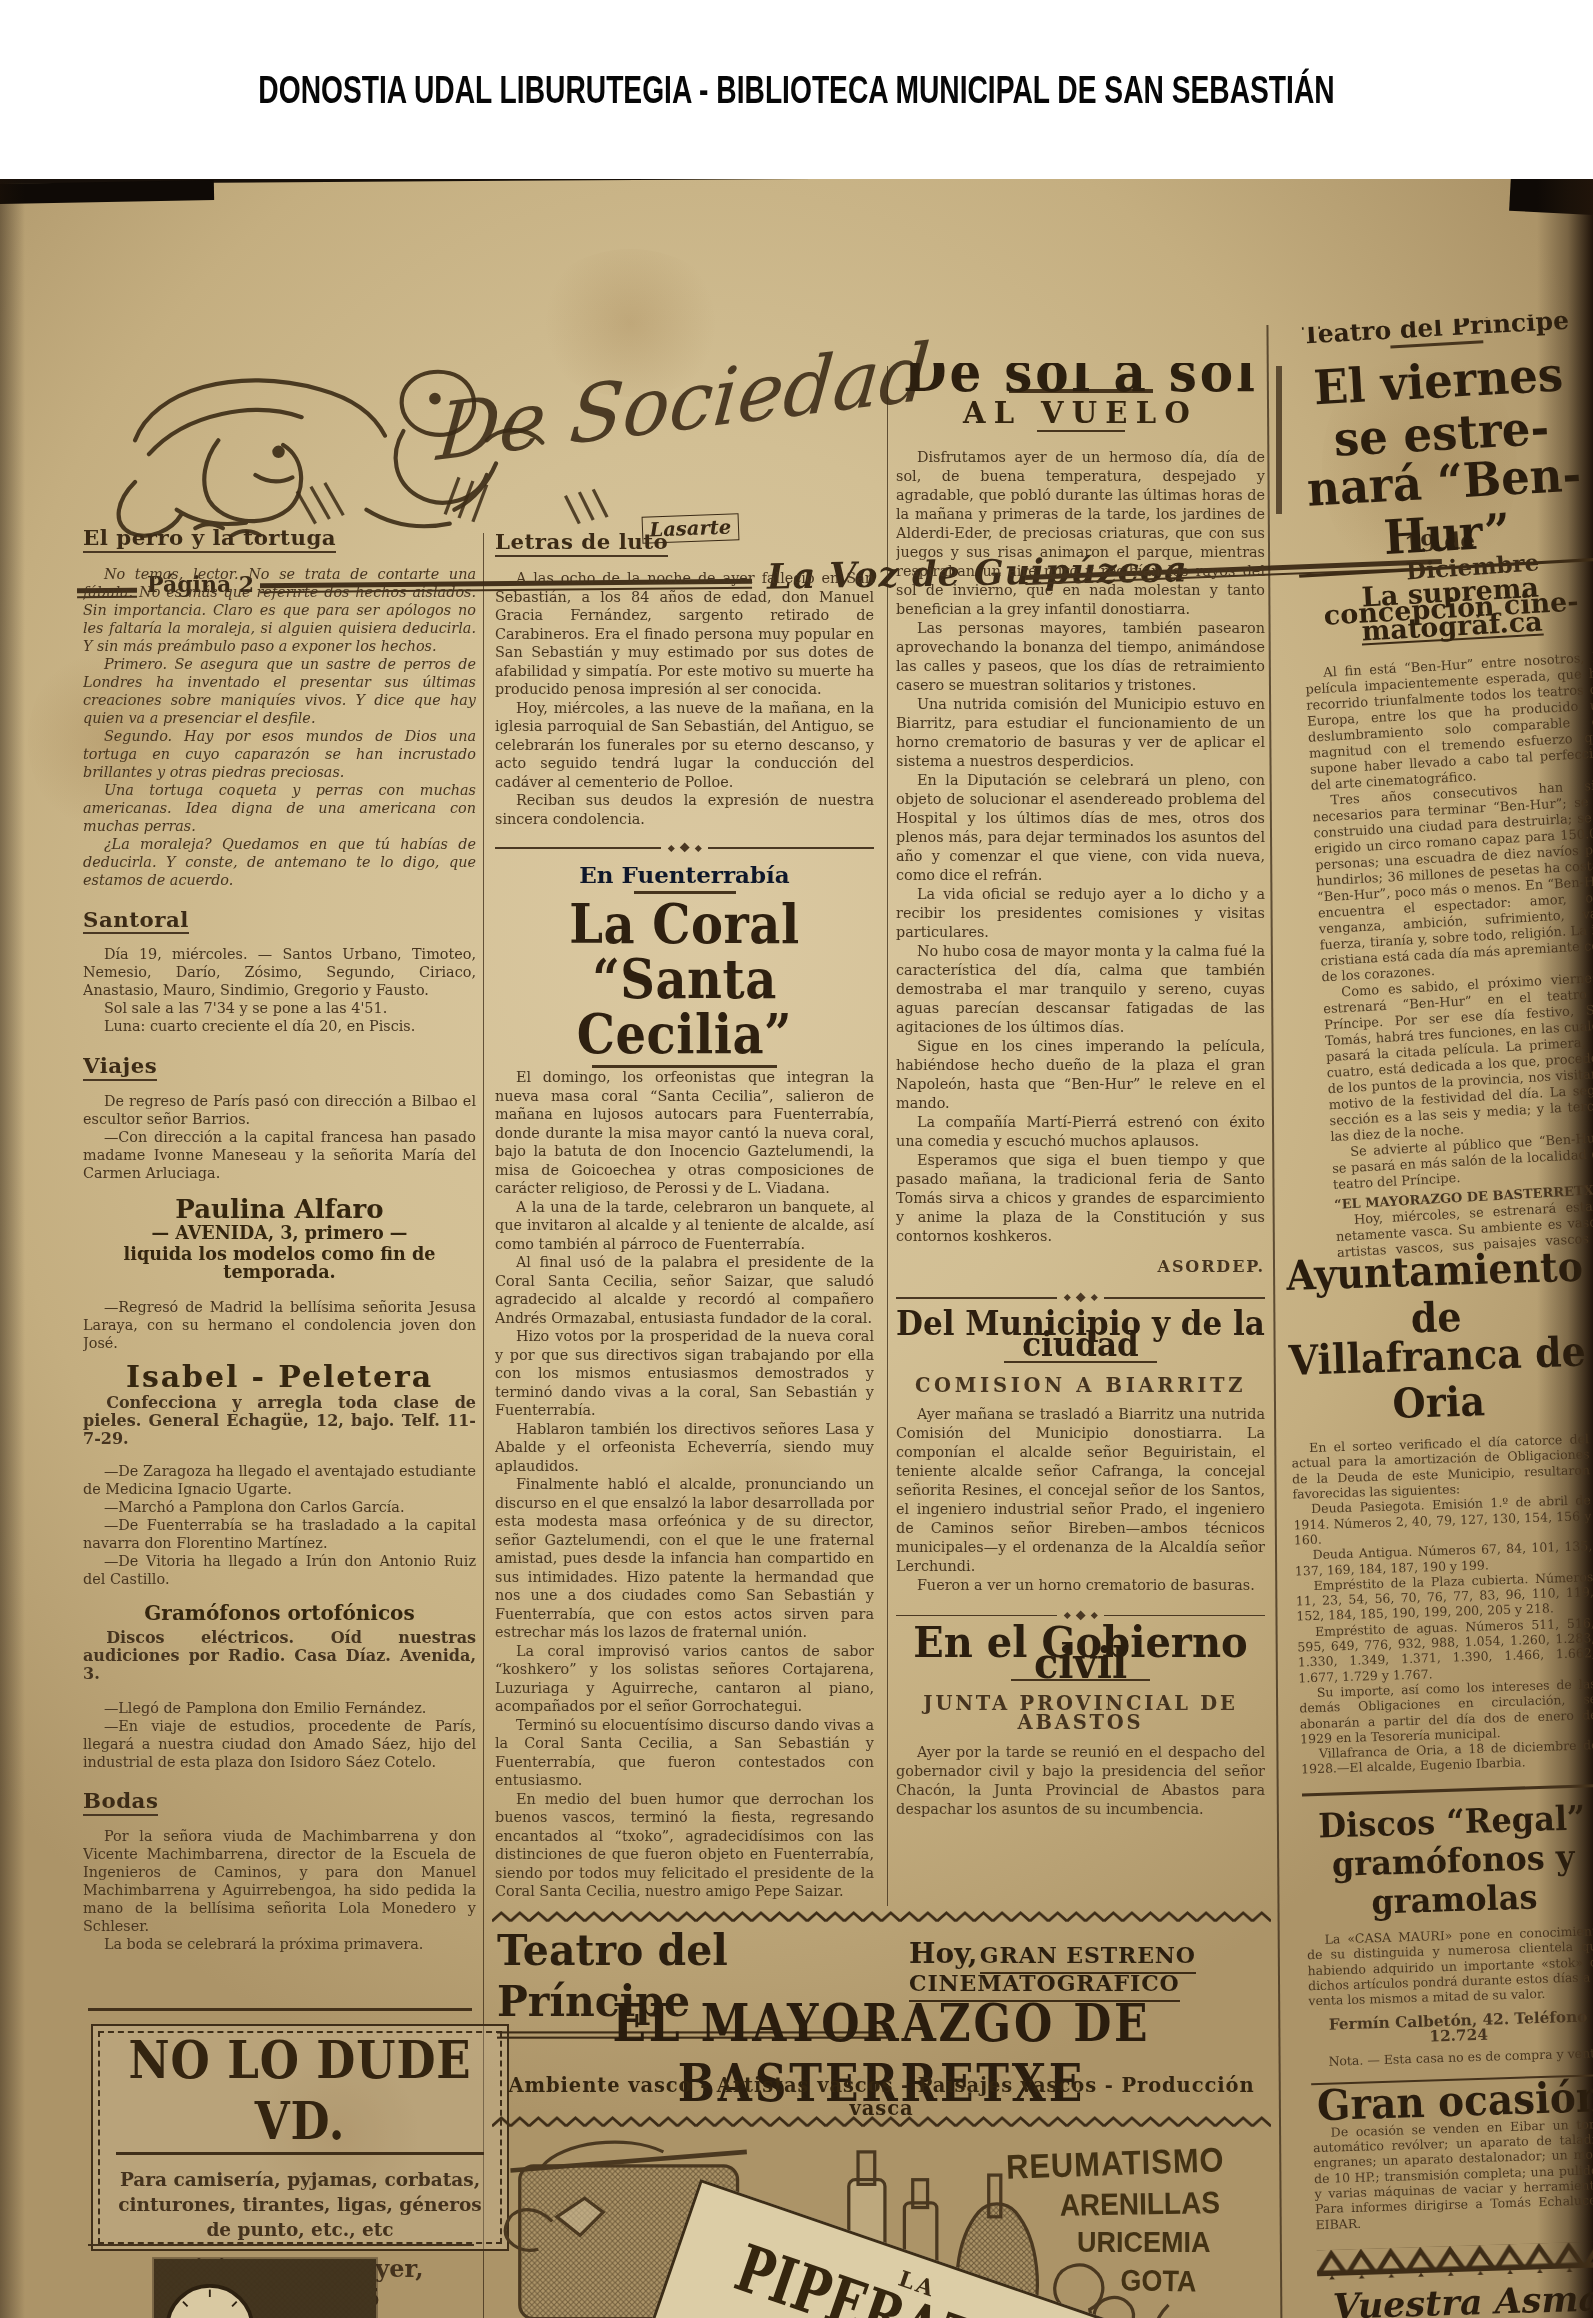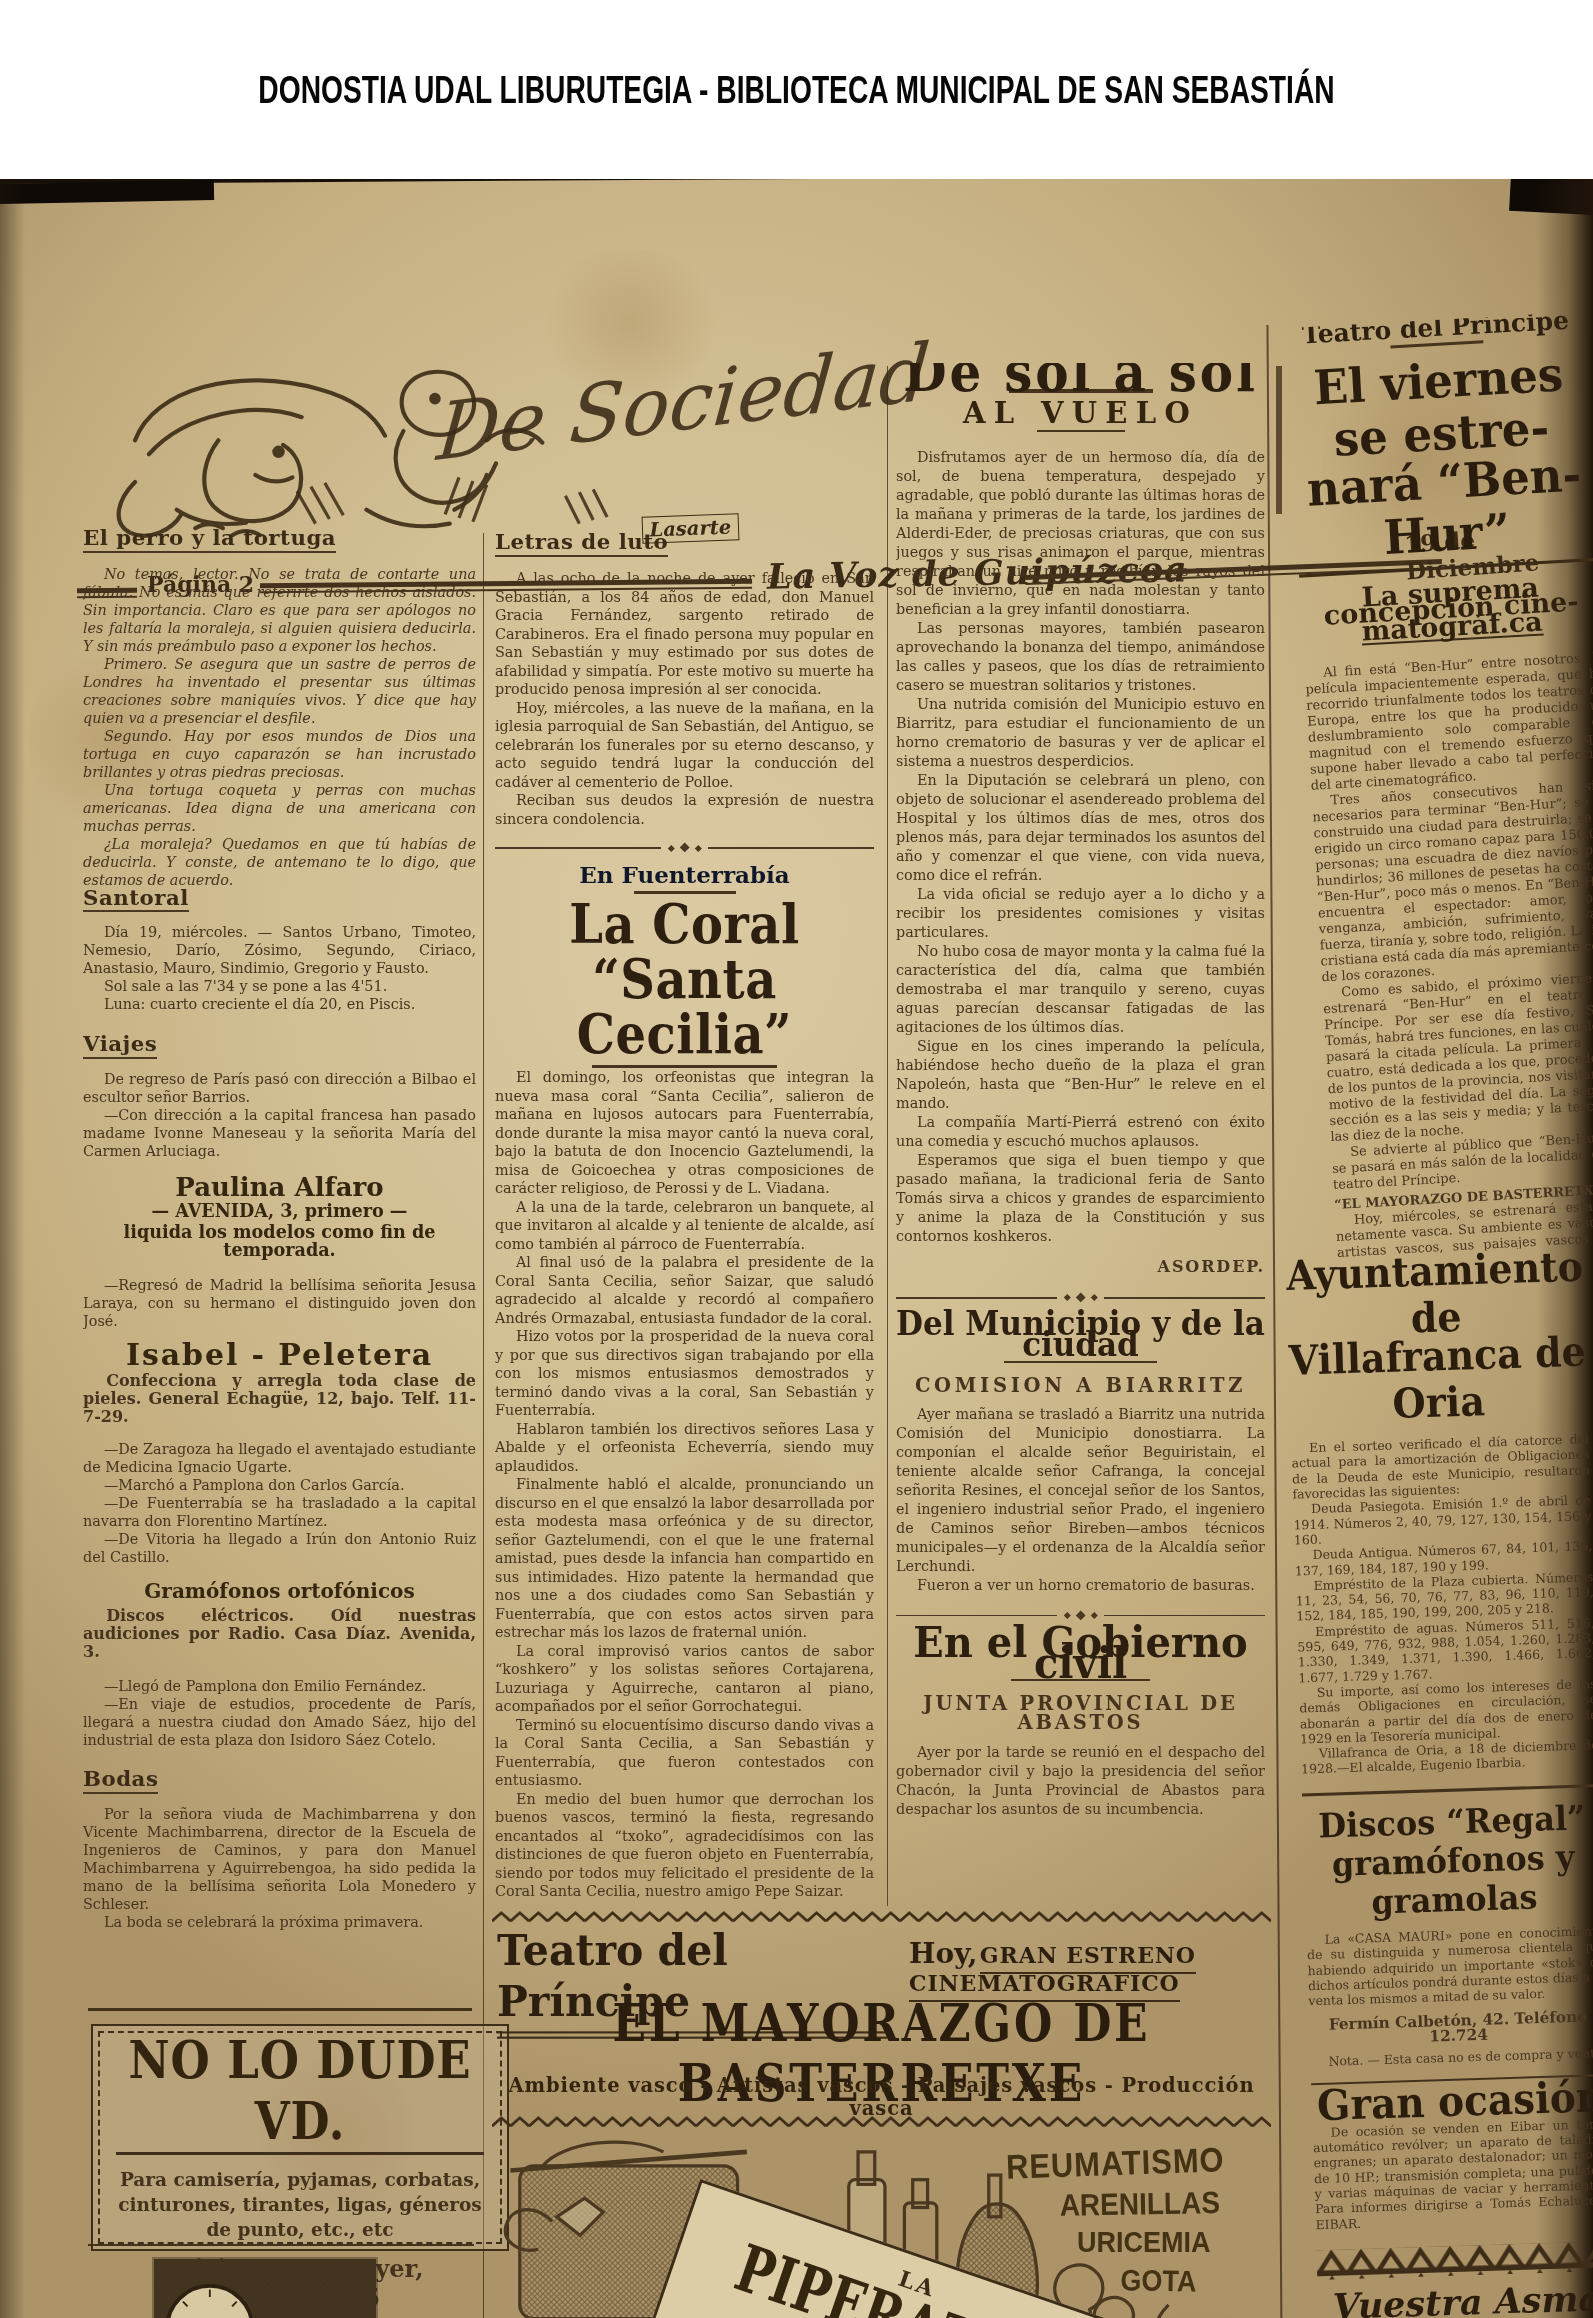--- a/index.html
+++ b/index.html
@@ -147,37 +147,37 @@
 
 <div class="col" style="left:83px;top:529px;width:393px;height:1477px;overflow:hidden;font-size:14.4px;line-height:18px;">
   <div class="shead">El perro y la tortuga</div>
   <div class="it" style="margin-top:12px;">
     <p class="jp">No temas, lector. No se trata de contarte una fábula. No es más que referirte dos hechos aislados. Sin importancia. Claro es que para ser apólogos no les faltaría la moraleja, si alguien quisiera deducirla. Y sin más preámbulo paso a exponer los hechos.</p>
     <p class="jp">Primero. Se asegura que un sastre de perros de Londres ha inventado el presentar sus últimas creaciones sobre maniquíes vivos. Y dice que hay quien va a presenciar el desfile.</p>
     <p class="jp">Segundo. Hay por esos mundos de Dios una tortuga en cuyo caparazón se han incrustado brillantes y otras piedras preciosas.</p>
     <p class="jp">Una tortuga coqueta y perras con muchas americanas. Idea digna de una americana con muchas perras.</p>
     <p class="jp">¿La moraleja? Quedamos en que tú habías de deducirla. Y conste, de antemano te lo digo, que estamos de acuerdo.</p>
   </div>
-  <div class="shead" style="">Santoral</div>
+  <div class="shead" style="margin-top:22px;">Santoral</div>
   <div style="margin-top:11px;">
     <p class="jp">Día 19, miércoles. — Santos Urbano, Timoteo, Nemesio, Darío, Zósimo, Segundo, Ciriaco, Anastasio, Mauro, Sindimio, Gregorio y Fausto.</p>
     <p class="jp">Sol sale a las 7'34 y se pone a las 4'51.</p>
     <p class="jp">Luna: cuarto creciente el día 20, en Piscis.</p>
   </div>
   <div class="shead" style="margin-top:22px;">Viajes</div>
   <div style="margin-top:11px;">
     <p class="jp">De regreso de París pasó con dirección a Bilbao el escultor señor Barrios.</p>
     <p class="jp">—Con dirección a la capital francesa han pasado madame Ivonne Maneseau y la señorita María del Carmen Arluciaga.</p>
   </div>
   <div style="margin-top:17.6px;">
     <div class="ad-name" style="font-size:26px;">Paulina Alfaro</div>
     <div class="ad-name" style="font-size:17.6px;margin-top:6.5px;">— AVENIDA, 3, primero —</div>
     <div class="ad-name" style="font-size:17.6px;margin-top:2.8px;">liquida los modelos como fin de temporada.</div>
   </div>
-  <p class="jp" style="margin-top:16.7px;">—Regresó de Madrid la bellísima señorita Jesusa Laraya, con su hermano el distinguido joven don José.</p>
+  <p class="jp" style="margin-top:16.7px;">—Regresó de Madrid la bellísima señorita Jesusa Laraya, con su hermano el condolencia joven don José.</p>
   <div style="margin-top:16.7px;">
     <div class="ad-name" style="font-size:30px;letter-spacing:1.9px;">Isabel - Peletera</div>
     <p class="jp b" style="margin-top:7.4px;font-size:16px;">Confecciona y arregla toda clase de pieles. General Echagüe, 12, bajo. Telf. 11-7-29.</p>
   </div>
   <div style="margin-top:14px;">
     <p class="jp">—De Zaragoza ha llegado el aventajado estudiante de Medicina Ignacio Ugarte.</p>
     <p class="jp">—Marchó a Pamplona don Carlos García.</p>
     <p class="jp">—De Fuenterrabía se ha trasladado a la capital navarra don Florentino Martínez.</p>
     <p class="jp">—De Vitoria ha llegado a Irún don Antonio Ruiz del Castillo.</p>
   </div>

